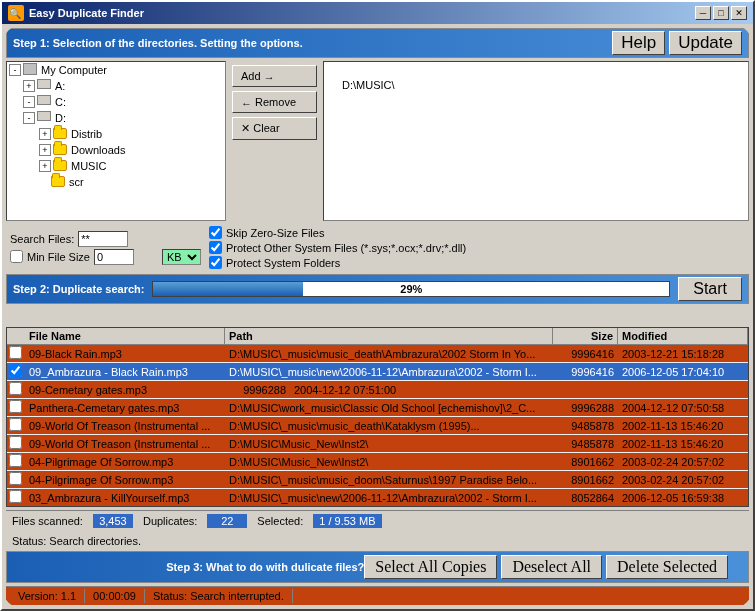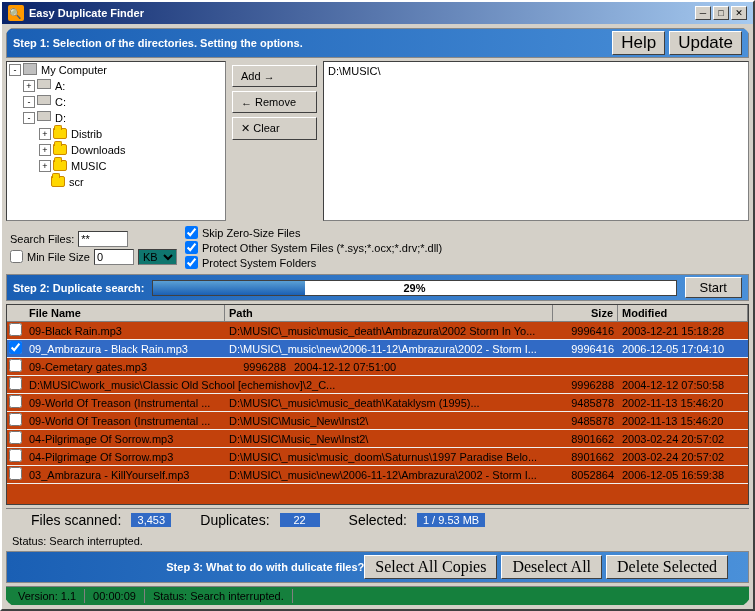--- a/index.html
+++ b/index.html
@@ -202,21 +202,21 @@
       justify-content: flex-start;
     }
     
     .paths-panel {
       flex: 1;
       background: #fff;
       border: 1px solid #808080;
       border-top-color: #404040;
       border-left-color: #404040;
       overflow-y: auto;
-      padding: 2px;
+      padding: 16px;
     }
     
     .options-row {
       display: flex;
       gap: 8px;
       align-items: center;
       padding: 2px 4px;
       flex-shrink: 0;
     }
     .options-left {
@@ -290,30 +290,31 @@
       color: #000;
       font-weight: bold;
     }
     .start-btn {
       background: #d4d0c8;
       border: 1px solid #fff;
       border-right-color: #404040;
       border-bottom-color: #404040;
       padding: 2px 14px;
       cursor: pointer;
-      font-size: 13px;
+      font-size: 16px;
       color: #000;
     }
     
     .file-list-container {
       flex: 1;
       display: flex;
       flex-direction: column;
       border: 1px solid #404040;
       overflow: hidden;
+      margin-top: 20px;
     }
     .file-list-header {
       display: flex;
       background: #d4d0c8;
       border-bottom: 1px solid #808080;
       flex-shrink: 0;
     }
     .col-header {
       padding: 2px 4px;
       border-right: 1px solid #808080;
@@ -355,21 +356,21 @@
     
     .stats-row {
       display: flex;
       align-items: center;
       gap: 10px;
       padding: 3px 6px;
       background: #d4d0c8;
       border-top: 1px solid #808080;
       flex-shrink: 0;
     }
-    .stat-label { font-size: 14px; margin-left: 19px; }
+    .stat-label { font-size: 11px; }
     .stat-value {
       background: #316ac5;
       color: #fff;
       padding: 1px 6px;
       font-size: 11px;
       min-width: 40px;
       text-align: center;
     }
     .status-row {
       padding: 1px 6px;
@@ -403,36 +404,37 @@
       cursor: pointer;
       font-size: 16px;
       font-family: Liberation Serif, serif;
     }
     
     .status-bar {
       display: flex;
       align-items: center;
       gap: 0;
       padding: 2px 4px;
-      background: #15803d;
+      background: #c2410c;
       border-top: 1px solid #808080;
       font-size: 11px;
       flex-shrink: 0;
     }
     .status-segment {
       padding: 1px 8px;
       border-right: 1px solid #808080;
     }
     select {
       font-size: 11px;
       border: 1px solid #808080;
       border-top-color: #404040;
       border-left-color: #404040;
-      background: #0f766e;
+      background: #86efac;
       font-family: Tahoma, Arial, sans-serif;
+      margin-left: 24px;
     }
   </style>
 </head>
 <body>
 
 <div class="window">
 
   <div class="title-bar">
     <div class="title-bar-left">
       <div class="title-icon">🔍</div>
@@ -590,20 +592,21 @@
         <input type="checkbox" style="margin: 0px;">
       </div>
       <div class="file-cell col-name" title="09-Cemetary gates.mp3">09-Cemetary gates.mp3</div>
       <div class="file-cell col-size">9996288</div>
       <div class="file-cell col-modified">2004-12-12 07:51:00</div>
     </div>
           <div class="file-row">
       <div class="file-check file-cell">
         <input type="checkbox" style="margin: 0px;">
       </div>
+      <div class="file-cell col-name" title="Panthera-Cemetary gates.mp3">Panthera-Cemetary gates.mp3</div>
       <div class="file-cell col-path" title="D:\MUSIC\work_music\Classic Old School [echemishov]\2_C...">D:\MUSIC\work_music\Classic Old School [echemishov]\2_C...</div>
       <div class="file-cell col-size">9996288</div>
       <div class="file-cell col-modified">2004-12-12 07:50:58</div>
     </div>
           <div class="file-row">
       <div class="file-check file-cell">
         <input type="checkbox" style="margin: 0px;">
       </div>
       <div class="file-cell col-name" title="09-World Of Treason (Instrumental ...">09-World Of Treason (Instrumental ...</div>
       <div class="file-cell col-path" title="D:\MUSIC\_music\music_death\Kataklysm (1995)...">D:\MUSIC\_music\music_death\Kataklysm (1995)...</div>
@@ -652,21 +655,21 @@
     <div class="stats-row">
       <span class="stat-label">Files scanned:</span>
       <span class="stat-value">3,453</span>
       <span class="stat-label">Duplicates:</span>
       <span class="stat-value">22</span>
       <span class="stat-label">Selected:</span>
       <span class="stat-value">1 / 9.53 MB</span>
     </div>
     <div class="status-row">
       <span>Status:</span>
-      <span>Search interrupted.</span>
+      <span>Search directories.</span>
     </div>
 
     <div class="step3-section">
       <span>
         <span>Step 3:</span>
         <span>What to do with dulicate files?</span>
       </span>
       <div class="step3-buttons">
         <button class="step3-btn">Select All Copies</button>
         <button class="step3-btn">Deselect All</button>

